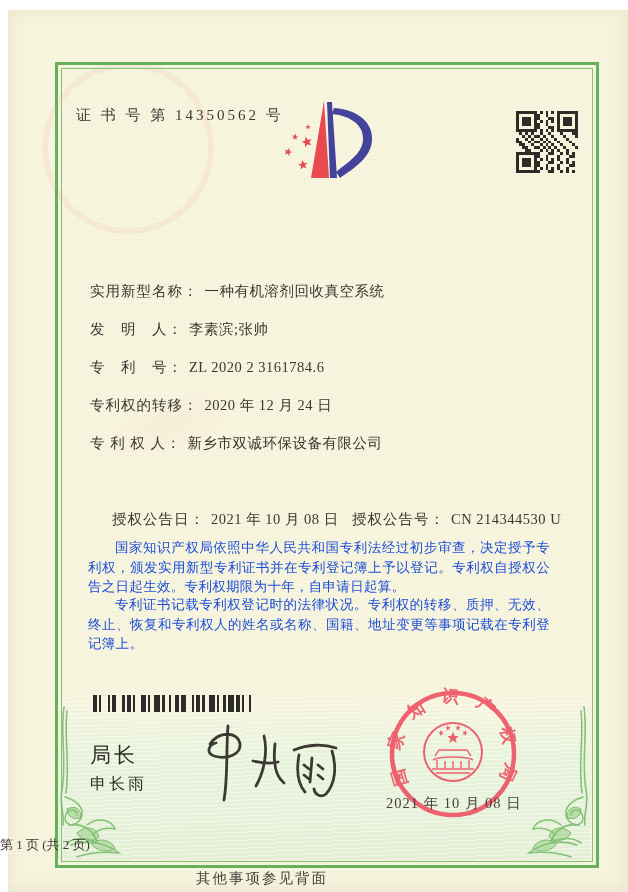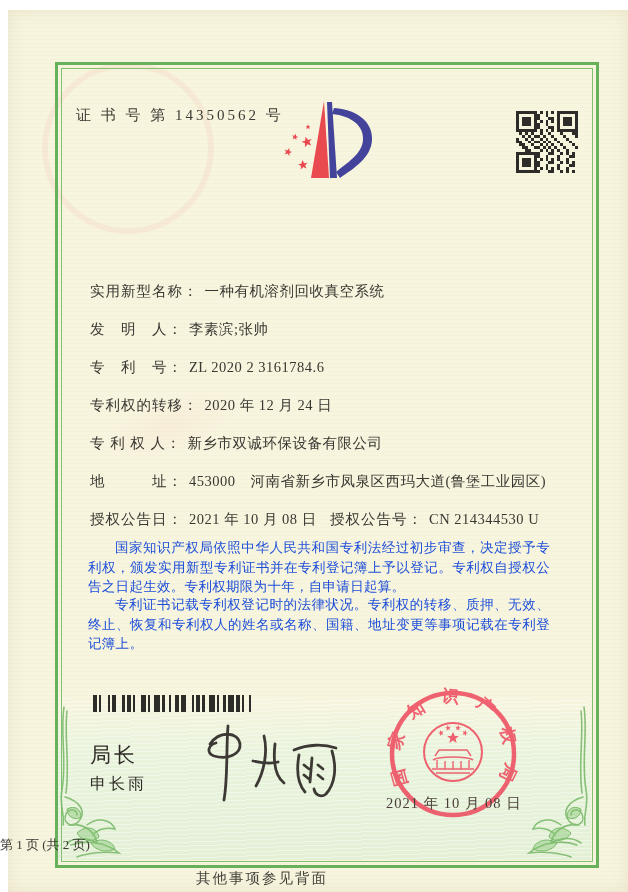--- a/index.html
+++ b/index.html
@@ -327,24 +327,21 @@
   </div>
   <div class="frow" style="top:358px;">
     <span class="lbl">专　利　号：</span><span class="val">ZL 2020 2 3161784.6</span>
   </div>
   <div class="frow" style="top:396px;">
     <span class="lbl">专利权的转移：</span><span class="val">2020 年 12 月 24 日</span>
   </div>
   <div class="frow" style="top:434px;">
     <span class="lbl">专 利 权 人：</span><span class="val">新乡市双诚环保设备有限公司</span>
   </div>
-  <div class="frow" style="top:472px;">
-    <span class="lbl">地　　　址：</span><span class="val">453000　河南省新乡市凤泉区西玛大道(鲁堡工业园区)</span>
-  </div>
-  <div class="frow" style="top:510px;">
+  <div class="frow" style="top:510px;margin-left:22px;">
     <span class="lbl">授权公告日：</span><span class="val">2021 年 10 月 08 日</span>
     <span class="pair2">
       <span class="lbl">授权公告号：</span><span class="val">CN 214344530 U</span>
     </span>
   </div>
 
   <div class="para" style="top:538px;">国家知识产权局依照中华人民共和国专利法经过初步审查，决定授予专利权，颁发实用新型专利证书并在专利登记簿上予以登记。专利权自授权公告之日起生效。专利权期限为十年，自申请日起算。</div>
   <div class="para" style="top:595px;">专利证书记载专利权登记时的法律状况。专利权的转移、质押、无效、终止、恢复和专利权人的姓名或名称、国籍、地址变更等事项记载在专利登记簿上。</div>
 
   <svg class="flourish" id="bc-svg" style="left:93px;top:695px;" width="162" height="17" viewBox="0 0 162 17" shape-rendering="crispEdges">

